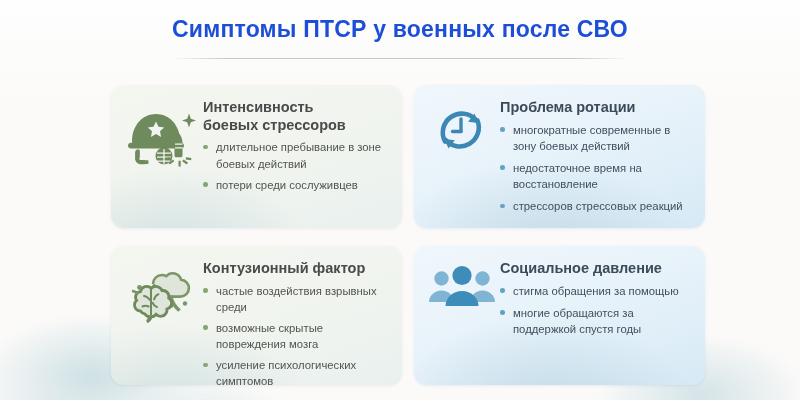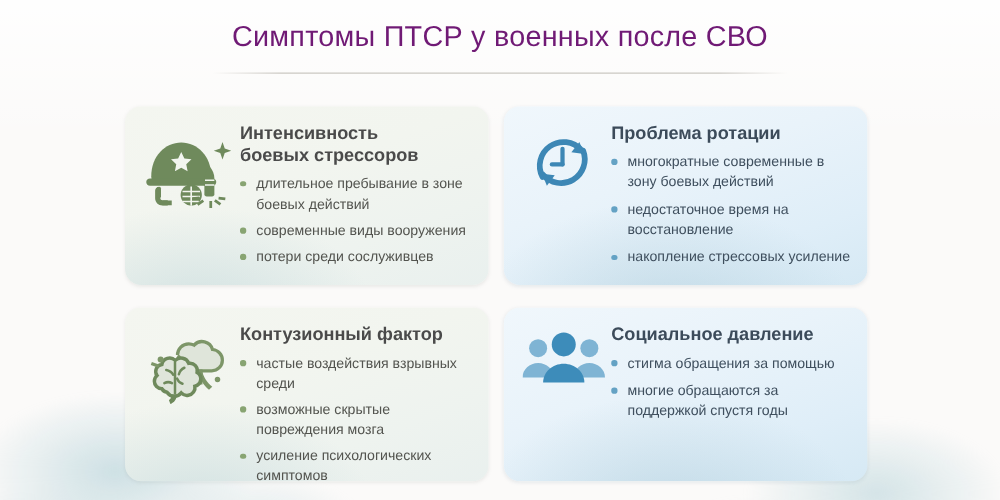--- a/index.html
+++ b/index.html
@@ -33,31 +33,31 @@
     position:absolute;inset:0;
     background:linear-gradient(180deg, rgba(255,255,255,.85) 0%, rgba(255,255,255,0) 28%);
   }
 
   
   .title-block{
     position:absolute;left:0;top:16px;width:800px;text-align:center;
     z-index:5;
   }
   .title{
-    font-size:23px;font-weight:normal;color:#701a75;
+    font-size:23px;font-weight:bold;color:#1d4ed8;
     letter-spacing:.2px;line-height:1.2;margin:0;
   }
   .title-rule{
     position:absolute;left:170px;top:42px;width:460px;height:1px;
     background:linear-gradient(90deg, rgba(210,207,202,0) 0%, rgba(200,197,191,.95) 12%, rgba(200,197,191,.95) 88%, rgba(210,207,202,0) 100%);
   }
 
   
   .grid{
-    position:absolute;left:100px;top:85px;
+    position:absolute;left:111px;top:85px;
     width:594px;height:300px;
     display:grid;
     grid-template-columns:291px 291px;
     grid-template-rows:143px 139px;
     column-gap:12px;row-gap:18px;
     z-index:4;
   }
 
   .card{
     position:relative;border-radius:13px;overflow:hidden;
@@ -167,21 +167,20 @@
         <path fill="#6f8a5c" d="M65 12.5l1.8 5.2 5.2 1.8-5.2 1.8-1.8 5.2-1.8-5.2-5.2-1.8 5.2-1.8z"></path>
       </svg>
     </div>
     <div class="card-body">
       <h2 class="card-title">
         <span>Интенсивность</span><br>
         <span>боевых стрессоров</span>
       </h2>
       <ul class="bullets">
         <li>длительное пребывание в зоне боевых действий</li>
-        <li>современные виды вооружения</li>
         <li>потери среди сослуживцев</li>
       </ul>
     </div>
   </div>
 
   <div class="card blue">
     <div class="icon-wrap">
       <svg width="62" height="58" viewBox="0 0 62 58" aria-hidden="true">
         <g fill="none" stroke="#3d87b5" stroke-width="4.6" stroke-linecap="round">
           <path d="M46.5 17.5a19 19 0 0 1-32.2 19.2"></path>
@@ -195,21 +194,21 @@
           <line x1="30" y1="28.5" x2="30" y2="16"></line>
           <line x1="30" y1="28.5" x2="21.5" y2="28.5"></line>
         </g>
       </svg>
     </div>
     <div class="card-body">
       <h2 class="card-title">Проблема ротации</h2>
       <ul class="bullets">
         <li>многократные современные в зону боевых действий</li>
         <li>недостаточное время на восстановление</li>
-        <li>накопление стрессовых  усиление</li>
+        <li>стрессоров стрессовых  реакций</li>
       </ul>
     </div>
   </div>
 
   <div class="card green">
     <div class="icon-wrap">
       <svg width="76" height="70" viewBox="0 0 76 70" aria-hidden="true">
 
         <g fill="#dfe5da" stroke="#7d9668" stroke-width="2.6">
           <path d="M29 22c0-5 4-9 9-9 1.6 0 3 .4 4.3 1.1A8.6 8.6 0 0 1 57 17.6c4.4.3 7.9 4 7.9 8.5 0 4.7-3.8 8.5-8.5 8.5H36.5A7.5 7.5 0 0 1 29 27c0-1.8.6-3.5 1.7-4.8"></path>

